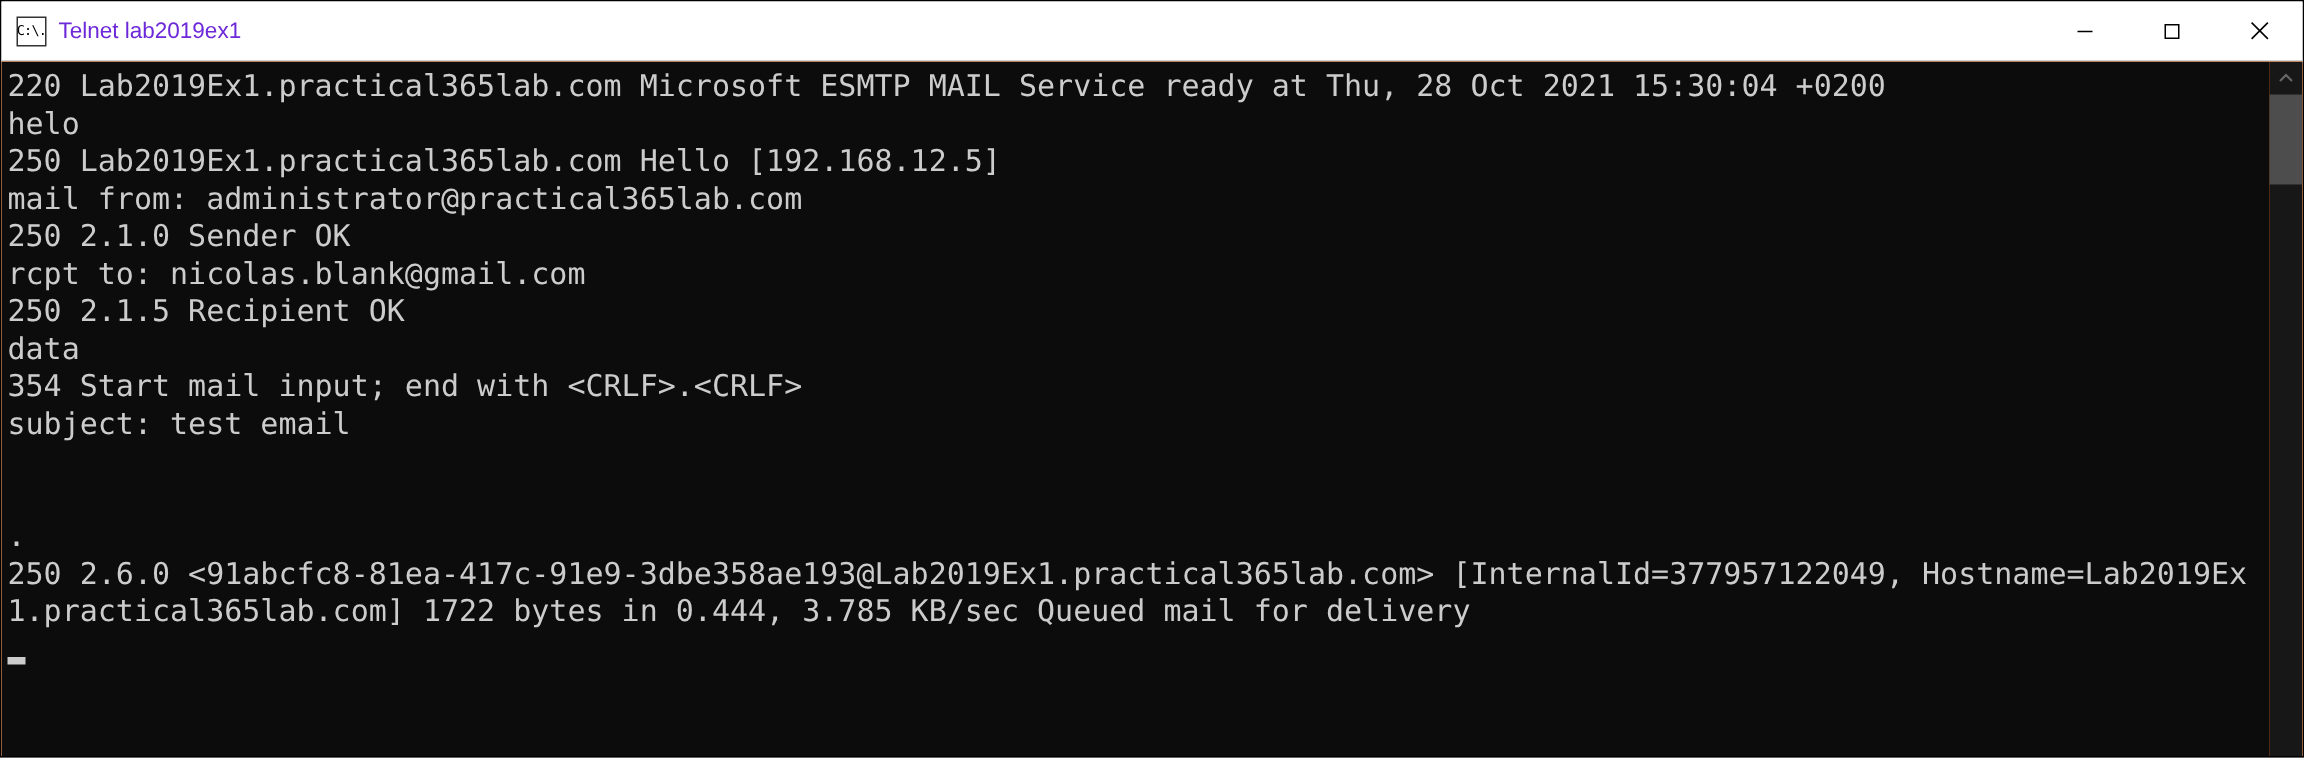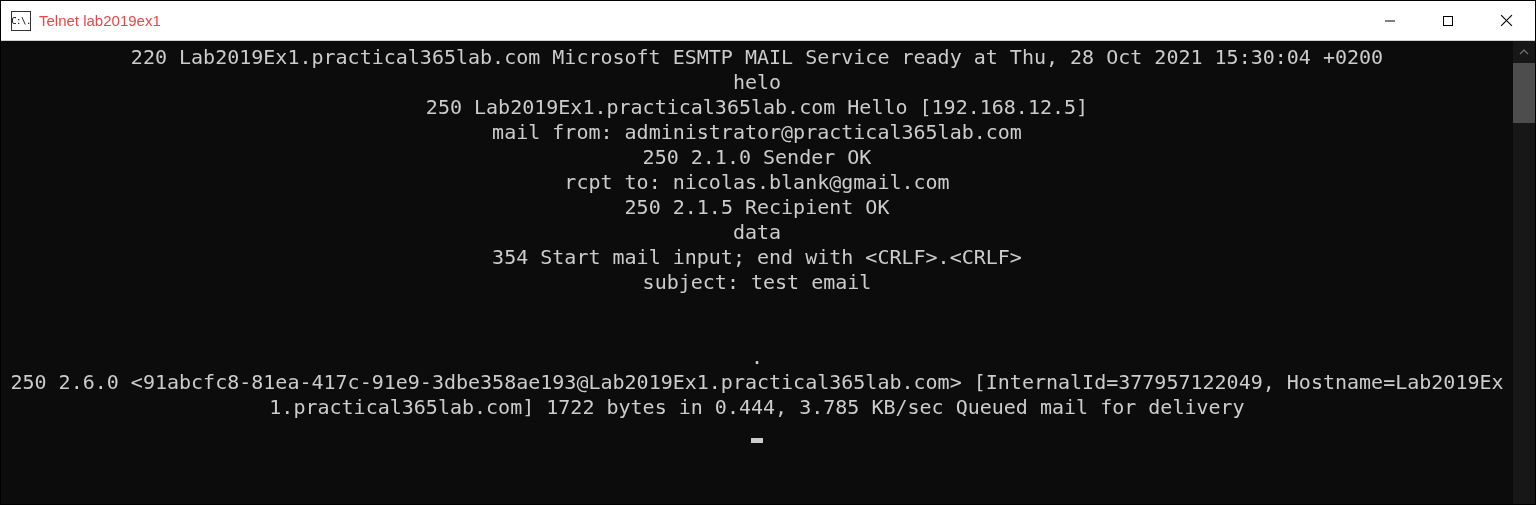--- a/index.html
+++ b/index.html
@@ -38,21 +38,21 @@
       display: flex;
       align-items: center;
       justify-content: center;
       font-size: 9px;
       font-family: Consolas, monospace;
       letter-spacing: -0.5px;
       background: #fff;
     }
     .title-text {
       font-size: 15px;
-      color: #ef4444;
+      color: #6d28d9;
       flex: 1;
     }
     .window-controls {
       display: flex;
       height: 100%;
     }
     .window-control {
       width: 58px;
       height: 100%;
       display: flex;
@@ -64,21 +64,20 @@
       stroke: #000;
       stroke-width: 1;
       fill: none;
     }
     .terminal-wrap {
       flex: 1;
       display: flex;
       background: #f97316;
       position: relative;
       overflow: hidden;
-      text-align: center;
     }
     .terminal {
       flex: 1;
       background: #0c0c0c;
       color: #cccccc;
       font-family: Consolas, "Lucida Console", monospace;
       font-size: 20px;
       line-height: 25px;
       padding: 4px 4px 4px 4px;
       white-space: pre-wrap;

